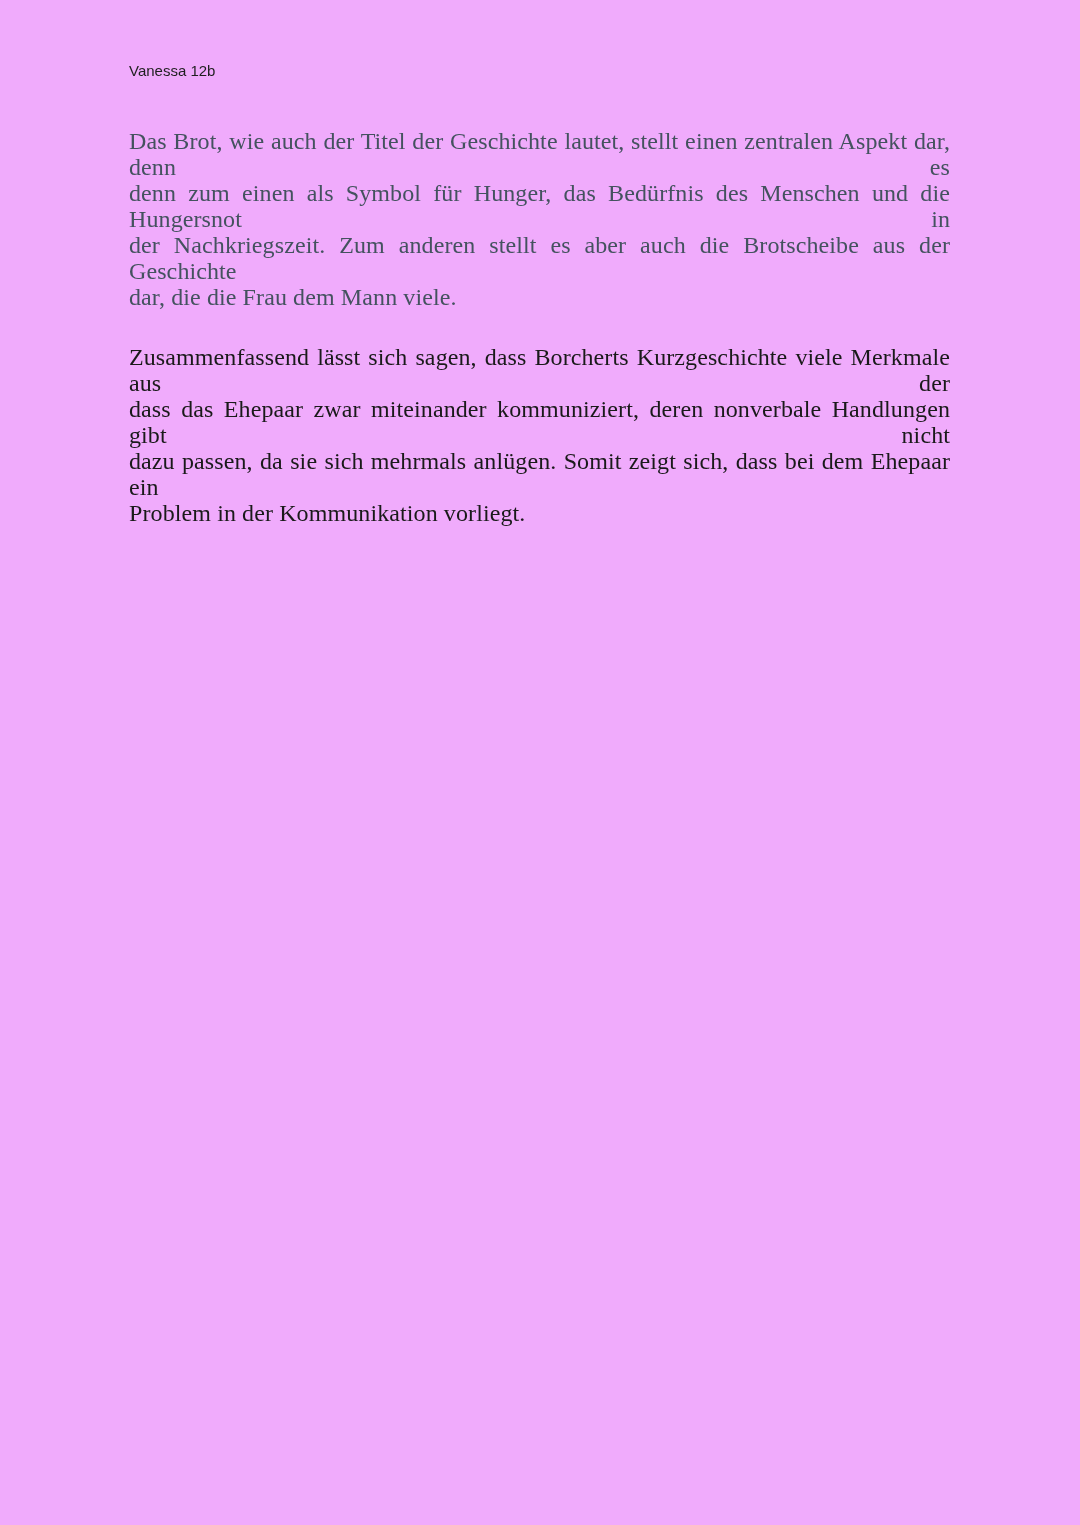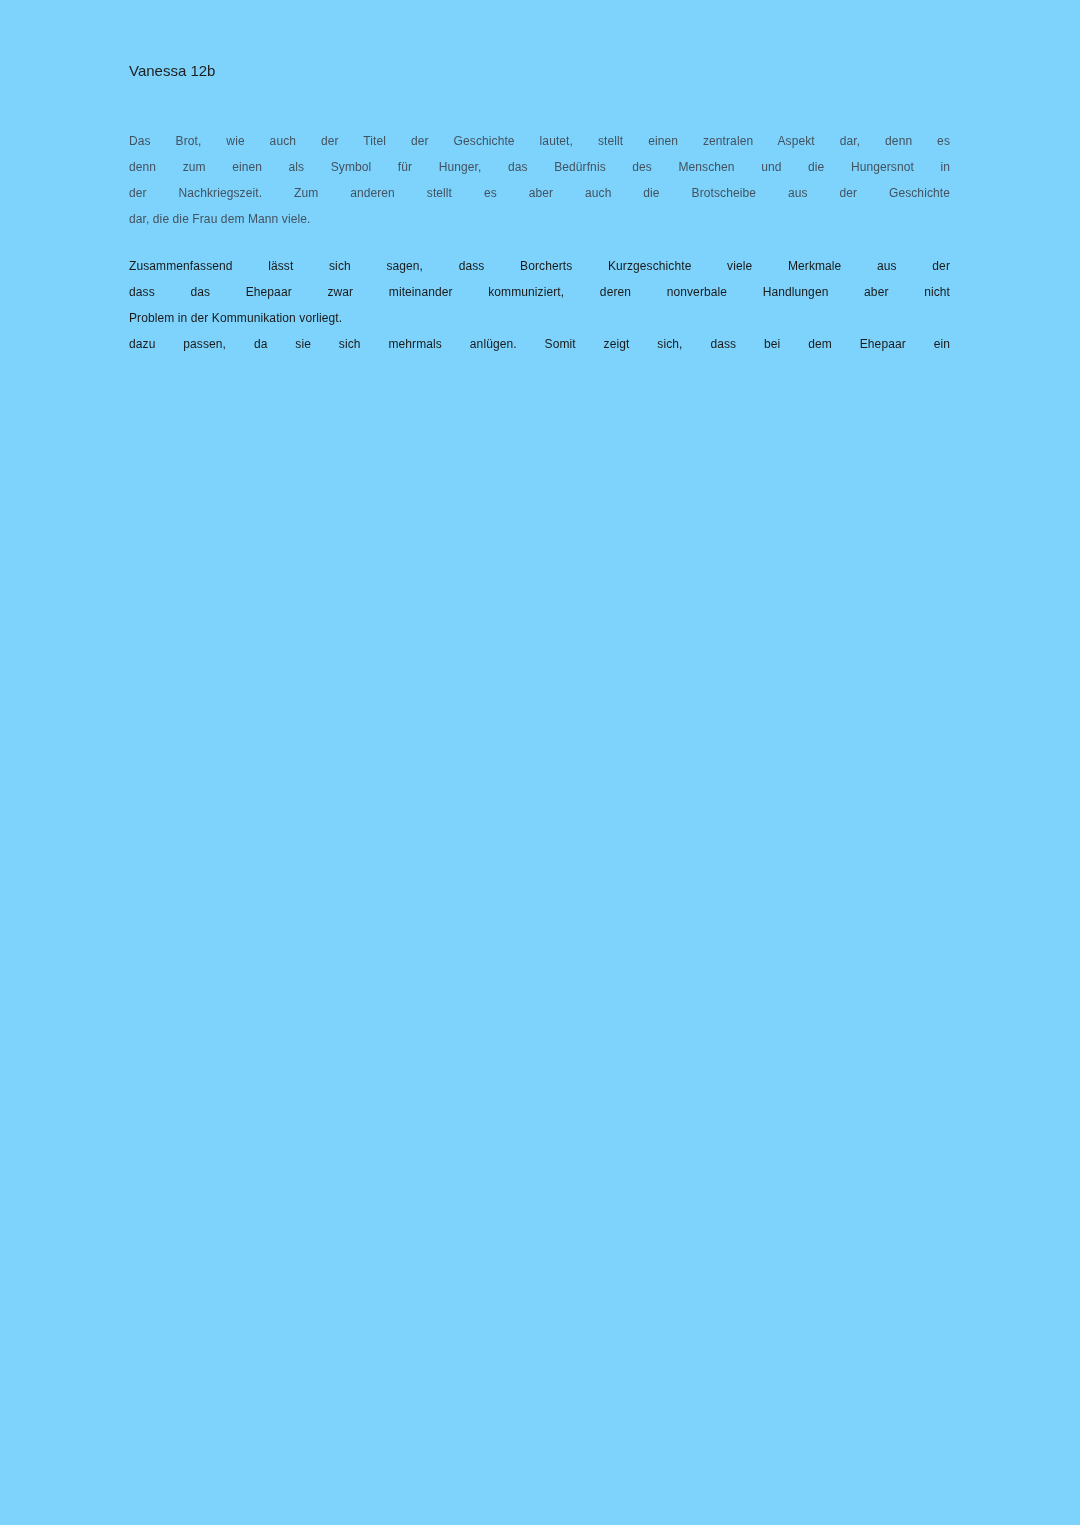--- a/index.html
+++ b/index.html
@@ -10,43 +10,44 @@
   body {
     width: 1080px;
     height: 1525px;
     position: relative;
     font-family: "Liberation Sans", "DejaVu Sans", sans-serif;
     overflow: hidden;
   }
   .page {
     position: absolute;
     inset: 0;
-    background: #7dd3fc;
+    background: #f0abfc;
   }
   .doc-header {
     position: absolute;
     left: 129px;
     top: 62px;
     font-size: 15px;
     line-height: 18px;
     color: #1f1f1f;
   }
   .content {
     position: absolute;
     left: 129px;
     top: 128px;
     width: 821px;
   }
   .paragraph {
-    font-size: 12px;
+    font-size: 24px;
     line-height: 26px;
     letter-spacing: 0.1px;
+    font-family: Liberation Serif, serif;
   }
   .paragraph + .paragraph {
-    margin-top: 21px;
+    margin-top: 34px;
   }
   .text-line {
     text-align: justify;
     text-align-last: justify;
   }
   .text-line.last {
     text-align-last: left;
   }
 </style>
 </head>
@@ -60,19 +61,19 @@
 
     <div class="paragraph" style="color: rgb(68, 82, 95);">
       <div class="text-line">Das Brot, wie auch der Titel der Geschichte lautet, stellt einen zentralen Aspekt dar, denn es</div>
       <div class="text-line">denn zum einen als Symbol für Hunger, das Bedürfnis des Menschen und die Hungersnot in</div>
       <div class="text-line">der Nachkriegszeit. Zum anderen stellt es aber auch die Brotscheibe aus der Geschichte</div>
       <div class="text-line last">dar, die die Frau dem Mann viele.</div>
     </div>
 
     <div class="paragraph" style="color: rgb(26, 26, 26);">
       <div class="text-line">Zusammenfassend lässt sich sagen, dass Borcherts Kurzgeschichte viele Merkmale aus der</div>
-      <div class="text-line">dass das Ehepaar zwar miteinander kommuniziert, deren nonverbale Handlungen aber nicht</div>
+      <div class="text-line">dass das Ehepaar zwar miteinander kommuniziert, deren nonverbale Handlungen gibt nicht</div>
+      <div class="text-line">dazu passen, da sie sich mehrmals anlügen. Somit zeigt sich, dass bei dem Ehepaar ein</div>
       <div class="text-line last">Problem in der Kommunikation vorliegt.</div>
-      <div class="text-line">dazu passen, da sie sich mehrmals anlügen. Somit zeigt sich, dass bei dem Ehepaar ein</div>
     </div>
 
   </div>
 </div>
 
 </body></html>

